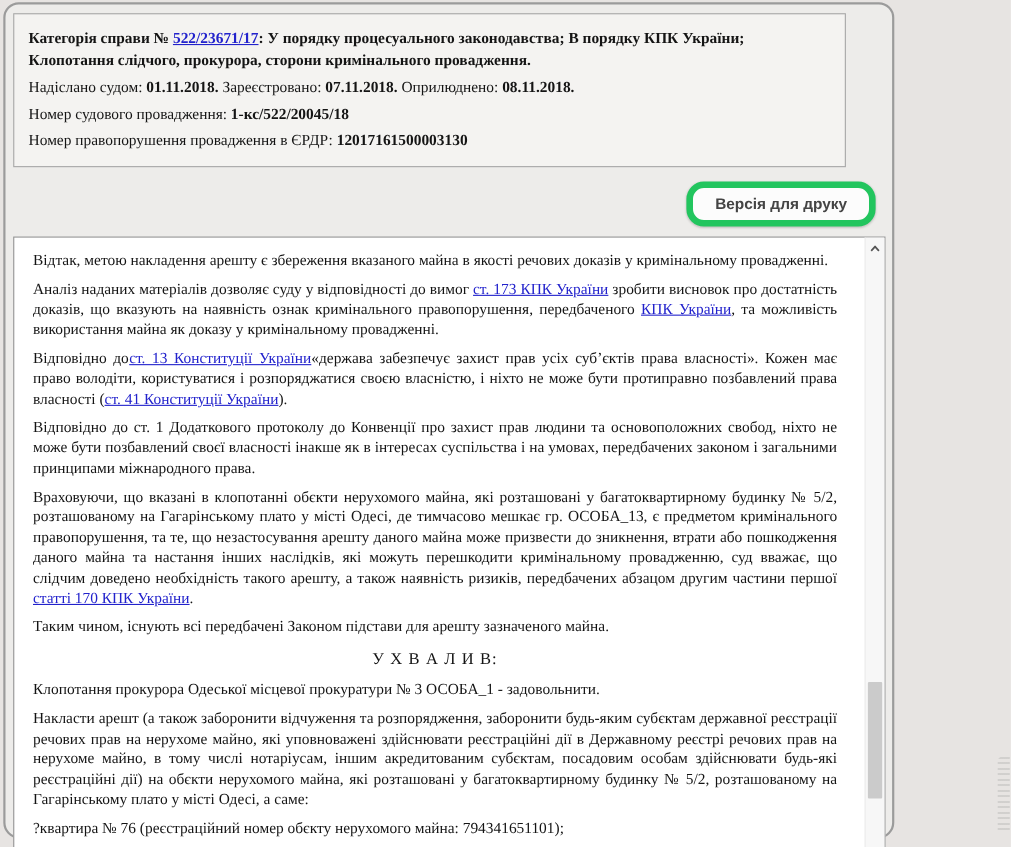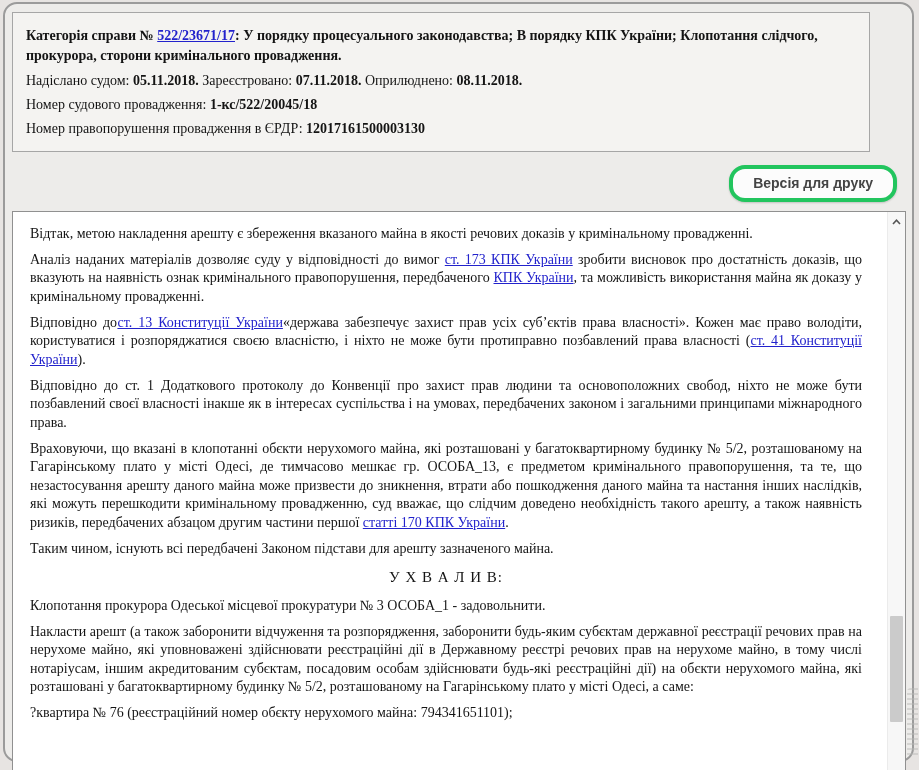--- a/index.html
+++ b/index.html
@@ -5,21 +5,21 @@
   * { box-sizing: border-box; margin: 0; padding: 0; }
   html, body { width: 919px; height: 770px; overflow: hidden; }
   body {
     background: #e7e4e2;
     font-family: "Liberation Serif", serif;
     position: relative;
   }
   .frame {
     position: absolute;
     left: 3px; top: 2px;
-    width: 911px; height: 760px;
+    width: 810px; height: 760px;
     background: #edecea;
     border: 2px solid #9b9b9b;
     border-radius: 14px;
   }
   
   .meta-box {
     margin: 8px 42px 0 7px;
     background: #f4f3f1;
     border: 1px solid #a6a6a6;
     padding: 9px 13px 8px 13px;
@@ -40,21 +40,21 @@
     display: flex;
     justify-content: flex-end;
     padding: 13px 15px 9px 0;
   }
   .btn-print {
     font-family: "Liberation Sans", sans-serif;
     font-size: 14px;
     font-weight: bold;
     color: #444444;
     background: #fcfcfc;
-    border: 4px solid #22c55e;
+    border: 6px solid #22c55e;
     border-radius: 16px;
     padding: 6px 20px 7px 20px;
     box-shadow: 0 1px 2px rgba(0,0,0,0.18);
     cursor: pointer;
   }
   
   .doc-area {
     margin: 0 6px 8px 7px;
     height: 578px;
     background: #ffffff;
@@ -115,21 +115,21 @@
 </style>
 </head>
 <body>
 
 <div class="frame">
 
   <div class="meta-box">
     <p class="cat-line"><span>Категорія справи № </span><a class="case-link">522/23671/17</a><span>: У порядку процесуального законодавства; В порядку КПК України; Клопотання слідчого, прокурора, сторони кримінального провадження.</span></p>
     <p>
       <span>Надіслано судом:</span>
-      <b>05.11.2018.</b>
+      <b>01.11.2018.</b>
       <span>Зареєстровано:</span>
       <b>07.11.2018.</b>
       <span>Оприлюднено:</span>
       <b>08.11.2018.</b>
     </p>
     <p>
       <span>Номер судового провадження:</span>
       <b>1-кс/522/20045/18</b>
     </p>
     <p>

